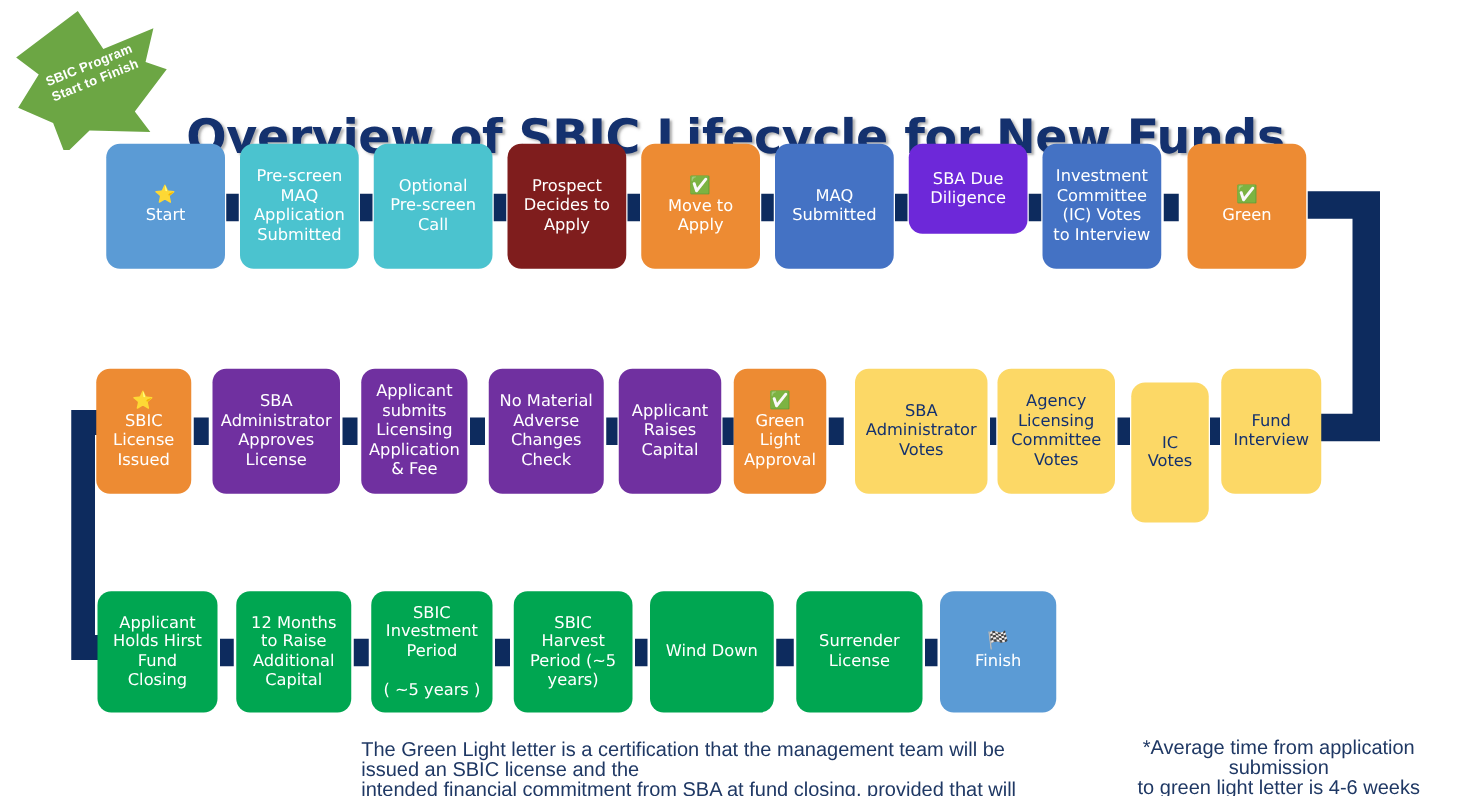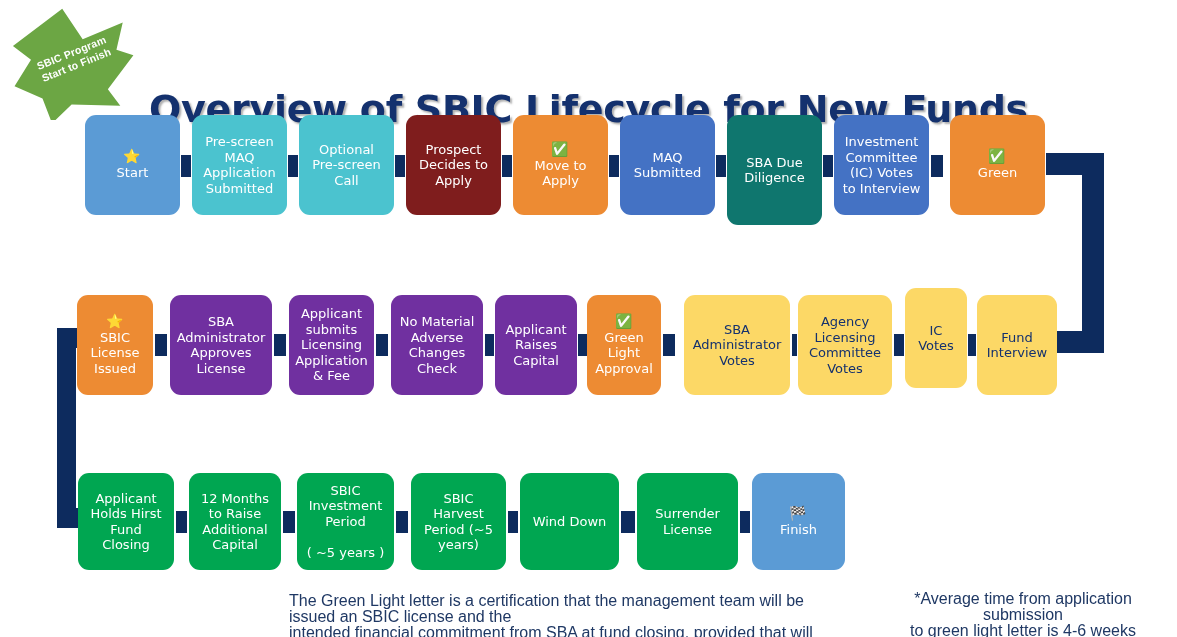--- a/index.html
+++ b/index.html
@@ -157,21 +157,21 @@
       <div class="box" style="left: 299px; top: 115px; width: 95px; height: 100px; background: rgb(75, 195, 207); color: rgb(255, 255, 255);"><span style="white-space: pre-line;">Optional
 Pre-screen
 Call</span></div>
       <div class="box" style="left: 406px; top: 115px; width: 95px; height: 100px; background: #7f1d1d; color: rgb(255, 255, 255);"><span style="white-space: pre-line;">Prospect
 Decides to
 Apply</span></div>
       <div class="box" style="left: 513px; top: 115px; width: 95px; height: 100px; background: rgb(237, 139, 51); color: rgb(255, 255, 255);"><span class="ic">✅</span><span style="white-space: pre-line;">Move to
 Apply</span></div>
       <div class="box" style="left: 620px; top: 115px; width: 95px; height: 100px; background: rgb(68, 114, 196); color: rgb(255, 255, 255);"><span style="white-space: pre-line;">MAQ
 Submitted</span></div>
-      <div class="box" style="left: 727px; top: 115px; width: 95px; height: 110px; background: #0f766e; color: rgb(255, 255, 255);"><span style="white-space: pre-line;">SBA Due
+      <div class="box" style="left: 727px; top: 115px; width: 95px; height: 72px; background: #6d28d9; color: rgb(255, 255, 255);"><span style="white-space: pre-line;">SBA Due
 Diligence</span></div>
       <div class="box" style="left: 834px; top: 115px; width: 95px; height: 100px; background: rgb(68, 114, 196); color: rgb(255, 255, 255);"><span style="white-space: pre-line;">Investment
 Committee
 (IC) Votes
 to Interview</span></div>
       <div class="box" style="left: 950px; top: 115px; width: 95px; height: 100px; background: rgb(237, 139, 51); color: rgb(255, 255, 255);"><span class="ic">✅</span><span style="white-space: pre-line;">Green</span></div>
       <div class="conn" style="left: 155px; top: 334px; width: 12px; height: 22px; background: rgb(13, 43, 94);"></div>
       <div class="conn" style="left: 274px; top: 334px; width: 12px; height: 22px; background: rgb(13, 43, 94);"></div>
       <div class="conn" style="left: 376px; top: 334px; width: 12px; height: 22px; background: rgb(13, 43, 94);"></div>
       <div class="conn" style="left: 485px; top: 334px; width: 9px; height: 22px; background: rgb(13, 43, 94);"></div>
@@ -202,21 +202,21 @@
       <div class="box" style="left: 587px; top: 295px; width: 74px; height: 100px; background: rgb(237, 139, 51); color: rgb(255, 255, 255);"><span class="ic">✅</span><span style="white-space: pre-line;">Green
 Light
 Approval</span></div>
       <div class="box dark-text" style="left: 684px; top: 295px; width: 106px; height: 100px; background: rgb(252, 216, 102); color: rgb(20, 49, 110);"><span style="white-space: pre-line;">SBA
 Administrator
 Votes</span></div>
       <div class="box dark-text" style="left: 798px; top: 295px; width: 94px; height: 100px; background: rgb(252, 216, 102); color: rgb(20, 49, 110);"><span style="white-space: pre-line;">Agency
 Licensing
 Committee
 Votes</span></div>
-      <div class="box dark-text" style="left: 905px; top: 288px; width: 62px; height: 100px; background: rgb(252, 216, 102); color: rgb(20, 49, 110);"><span style="white-space: pre-line;">IC
+      <div class="box dark-text" style="left: 905px; top: 306px; width: 62px; height: 112px; background: rgb(252, 216, 102); color: rgb(20, 49, 110);"><span style="white-space: pre-line;">IC
 Votes</span></div>
       <div class="box dark-text" style="left: 977px; top: 295px; width: 80px; height: 100px; background: rgb(252, 216, 102); color: rgb(20, 49, 110);"><span style="white-space: pre-line;">Fund
 Interview</span></div>
       <div class="conn" style="left: 176px; top: 511px; width: 11px; height: 22px; background: rgb(13, 43, 94);"></div>
       <div class="conn" style="left: 283px; top: 511px; width: 12px; height: 22px; background: rgb(13, 43, 94);"></div>
       <div class="conn" style="left: 396px; top: 511px; width: 12px; height: 22px; background: rgb(13, 43, 94);"></div>
       <div class="conn" style="left: 508px; top: 511px; width: 10px; height: 22px; background: rgb(13, 43, 94);"></div>
       <div class="conn" style="left: 621px; top: 511px; width: 14px; height: 22px; background: rgb(13, 43, 94);"></div>
       <div class="conn" style="left: 740px; top: 511px; width: 10px; height: 22px; background: rgb(13, 43, 94);"></div>
       <div class="box" style="left: 78px; top: 473px; width: 96px; height: 97px; background: rgb(0, 166, 81); color: rgb(255, 255, 255);"><span style="white-space: pre-line;">Applicant

